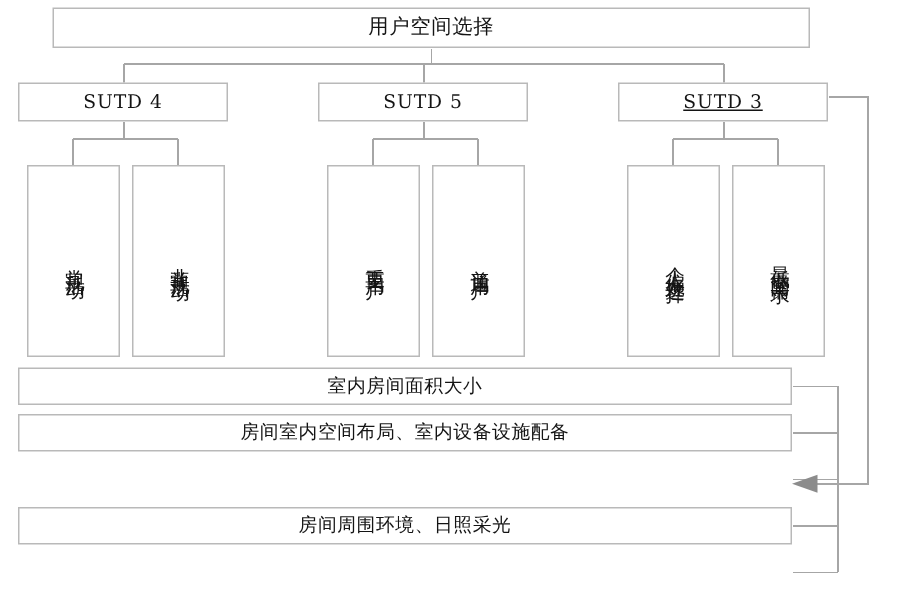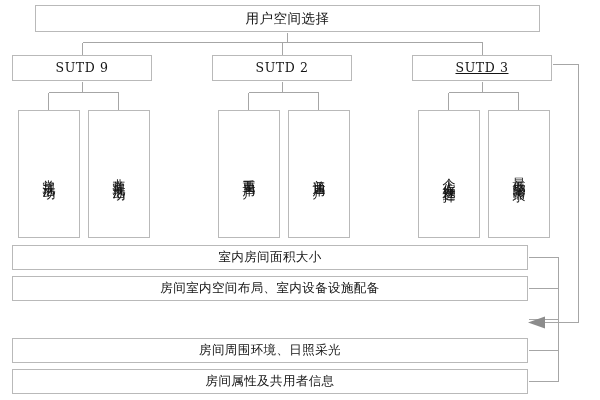--- a/index.html
+++ b/index.html
@@ -129,24 +129,24 @@
     </g>
 
     <polygon points="528,322.5 545,316.5 545,328.5" fill="#8c8c8c"></polygon>
   </svg>
 
   <div class="node" id="root-node">
     <span class="node-label">用户空间选择</span>
   </div>
 
   <div class="node lvl2" id="lvl2-0">
-    <span class="node-label">SUTD 9</span>
+    <span class="node-label">SUTD 4</span>
   </div>
   <div class="node lvl2" id="lvl2-1">
-    <span class="node-label">SUTD 2</span>
+    <span class="node-label">SUTD 5</span>
   </div>
   <div class="node lvl2" id="lvl2-2">
     <span class="node-label">SUTD 3</span>
   </div>
 
   <div class="node lvl3" id="lvl3-0">
     <span class="node-label">常规活动</span>
   </div>
   <div class="node lvl3" id="lvl3-1">
     <span class="node-label">非常规活动</span>
@@ -166,17 +166,14 @@
 
   <div class="node attr-bar" id="attr-0">
     <span class="node-label">室内房间面积大小</span>
   </div>
   <div class="node attr-bar" id="attr-1">
     <span class="node-label">房间室内空间布局、室内设备设施配备</span>
   </div>
   <div class="node attr-bar" id="attr-3">
     <span class="node-label">房间周围环境、日照采光</span>
   </div>
-  <div class="node attr-bar" id="attr-4">
-    <span class="node-label">房间属性及共用者信息</span>
-  </div>
 
 </div>
 
 </body></html>

